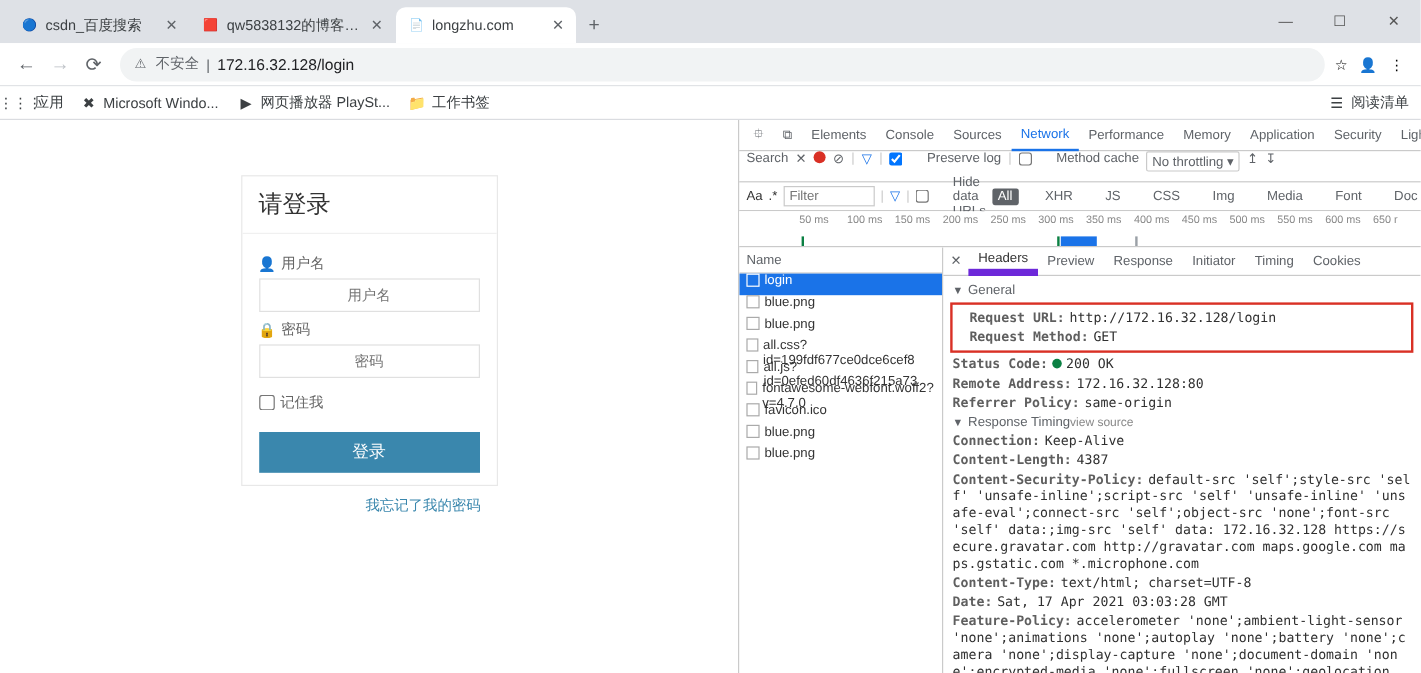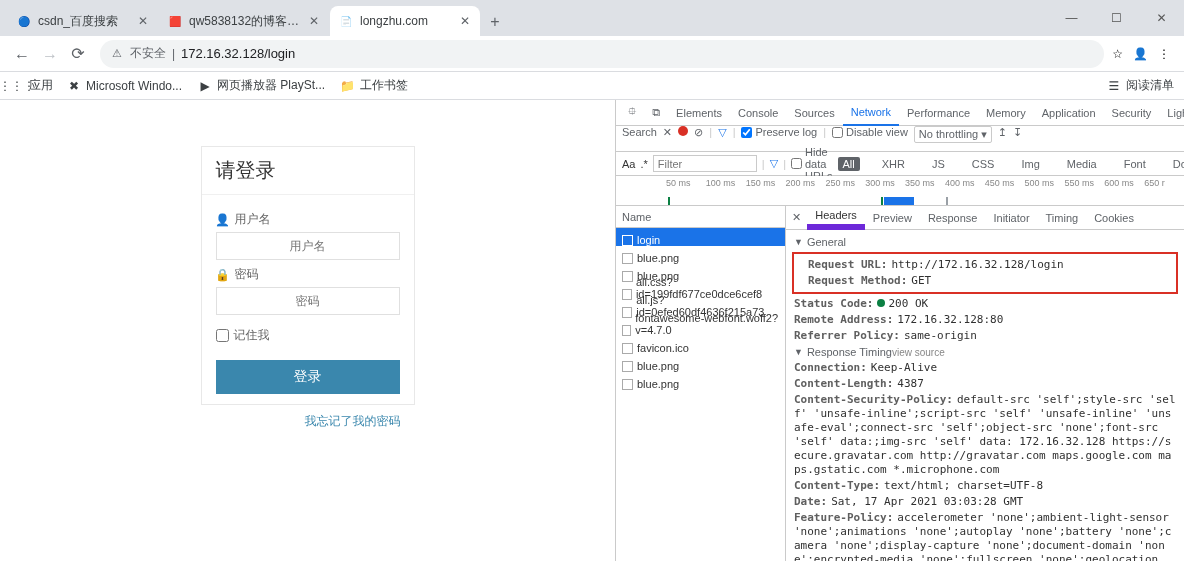--- a/index.html
+++ b/index.html
@@ -47,38 +47,38 @@
 
 .devtools{width:569px;border-left:1px solid #cacaca;display:flex;flex-direction:column;font-size:11px;color:#333;background:#fff}
 .dt-tabs{height:26px;display:flex;align-items:center;border-bottom:1px solid #cacaca;padding:0 4px}
 .dt-tab{padding:0 8px;height:26px;display:flex;align-items:center;color:#5f6368;cursor:pointer;white-space:nowrap}
 .dt-tab.active{color:#1a73e8;border-bottom:2px solid #1a73e8}
 .dt-tabs .spacer{flex:1}
 .dt-row2{height:26px;display:flex;align-items:flex-start;border-bottom:1px solid #cacaca;padding:0 6px;gap:6px}
 .dt-row2 .label{color:#5f6368}
 .rec-dot{width:10px;height:10px;background:#d93025;border-radius:50%}
 .filter-icn{color:#5f6368}
-.cb{display:flex;align-items:center;gap:3px;color:#5f6368}
+.cb{display:flex;align-items:center;gap:20px;color:#5f6368}
 .cb input{width:11px;height:11px}
 .throttle{border:1px solid #cacaca;padding:1px 4px;color:#5f6368;border-radius:2px}
 .dt-row3{height:24px;display:flex;align-items:center;border-bottom:1px solid #cacaca;padding:0 6px;gap:5px}
-.filter-input{border:1px solid #cacaca;width:104px;height:17px;padding:0 4px;font-size:11px}
+.filter-input{border:1px solid #cacaca;width:76px;height:17px;padding:0 4px;font-size:11px}
 .type-btns{display:flex;gap:17px}
 .type-btn{padding:1px 5px;color:#5f6368;cursor:pointer}
 .type-btn.active{background:#5f6368;color:#fff;border-radius:2px}
 .dt-timeline{height:30px;border-bottom:1px solid #cacaca;position:relative;background:#fff;font-size:9px;color:#888}
 .tl-labels{display:flex;padding-left:50px;padding-top:2px}
 .tl-labels span{width:48px;text-align:left}
 .tl-bars{position:absolute;bottom:0;left:0;right:0;height:10px}
 .tl-bar{position:absolute;bottom:0;height:8px;background:#4285f4}
 
 .dt-network{flex:1;display:flex;overflow:hidden}
 .req-list{width:170px;border-right:1px solid #cacaca;overflow-y:auto}
 .req-head{height:22px;display:flex;align-items:center;padding:0 6px;border-bottom:1px solid #cacaca;color:#5f6368}
-.req-item{height:18px;display:flex;align-items:flex-end;padding:0 6px;font-size:11px;cursor:pointer}
+.req-item{height:18px;display:flex;align-items:flex-start;padding:0 6px;font-size:11px;cursor:pointer}
 .req-item.active{background:#1a73e8;color:#fff}
 .req-item .fi{width:11px;height:11px;margin-right:4px;border:1px solid #aaa;background:#fff}
 .req-item.active .fi{border-color:#fff;background:transparent}
 .req-details{flex:1;display:flex;flex-direction:column;overflow:hidden}
 .det-tabs{height:24px;display:flex;align-items:center;border-bottom:1px solid #cacaca;padding:0 6px}
 .det-tab{padding:0 8px;color:#5f6368;height:24px;display:flex;align-items:center}
 .det-tab.active{color:#333;border-bottom:6px solid #6d28d9}
 .det-close{color:#5f6368;margin-right:6px;cursor:pointer}
 .det-body{flex:1;overflow-y:auto;padding:4px 0;font-family:Consolas,Menlo,monospace;font-size:11px}
 .section-head{display:flex;align-items:center;padding:2px 8px;color:#5f6368;font-family:Arial}
@@ -212,21 +212,21 @@
       <span style="color:#cacaca">|</span>
       <span class="filter-icn" style="color:#1a73e8">▽</span>
       <span style="color:#cacaca">|</span>
       <label class="cb">
           <input type="checkbox" checked="" style="">
           <span>Preserve log</span>
         </label>
       <span style="color:#cacaca">|</span>
       <label class="cb">
           <input type="checkbox" style="">
-          <span>Disable view</span>
+          <span>Method cache</span>
         </label>
       <span class="throttle"><span>No throttling</span> ▾</span>
       <span class="filter-icn">↥</span>
       <span class="filter-icn">↧</span>
     </div>
     <div class="dt-row3">
       <span>Aa</span>
       <span>.*</span>
       <input class="filter-input" placeholder="Filter" style="">
       <span style="color:#cacaca">|</span>

